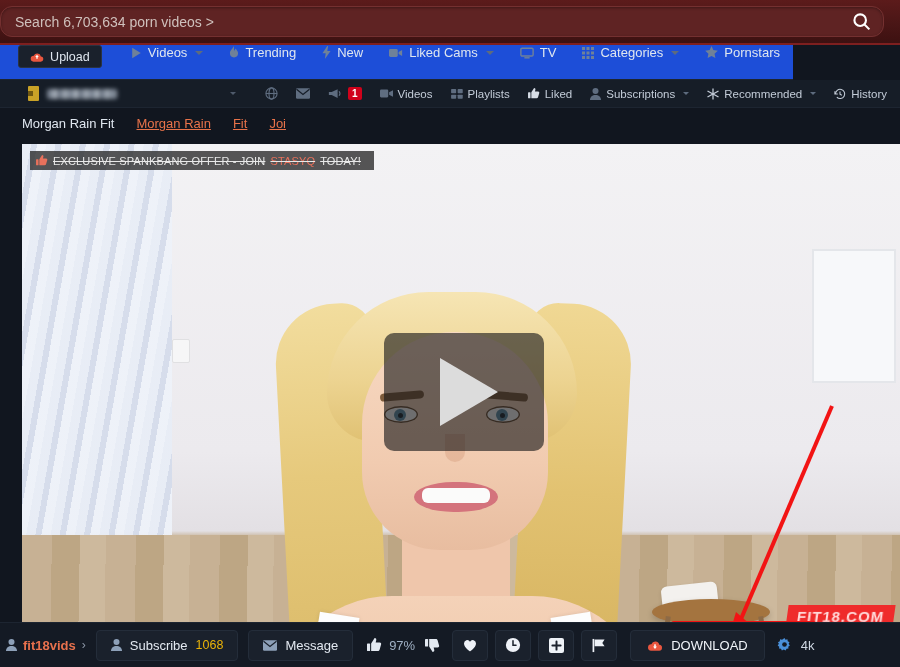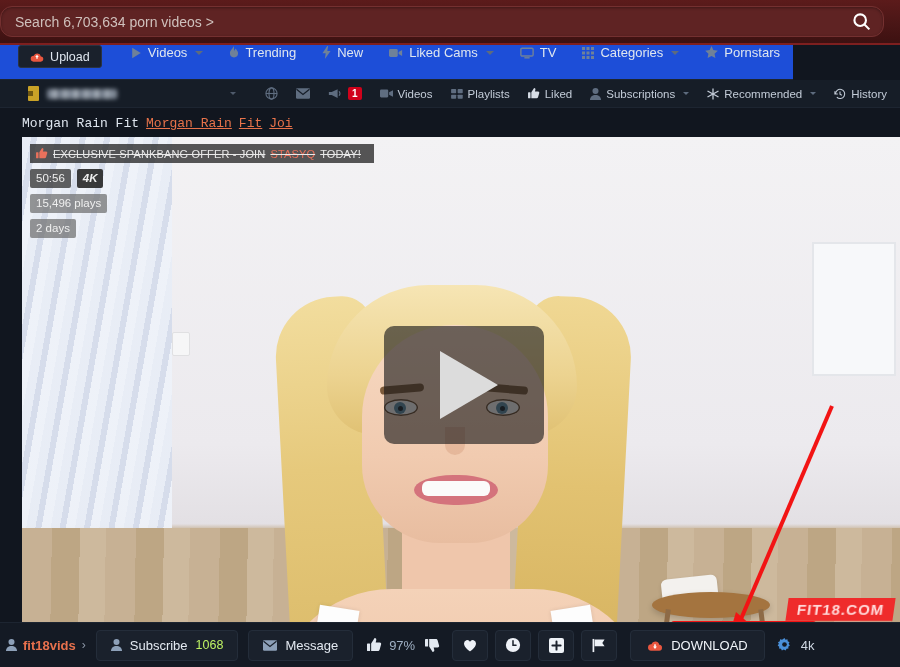--- a/index.html
+++ b/index.html
@@ -111,22 +111,22 @@
     background:#d0021b;color:#fff;font-size:10px;font-weight:bold;
     border-radius:2px;padding:0 4px;line-height:13px;height:13px;margin-left:1px;
   }
   .sub-caret{
     width:0;height:0;border-left:3.5px solid transparent;border-right:3.5px solid transparent;
     border-top:3.5px solid #5d6b7e;margin-left:3px;
   }
 
   
   .titlerow{
-    padding:8px 0 6px 22px;font-size:13px;color:#dfe6ef;
-    display:flex;align-items:baseline;gap:7px;white-space:nowrap;font-family:Liberation Mono, monospace;
+    padding:8px 0 13px 22px;font-size:13px;color:#dfe6ef;
+    display:flex;align-items:baseline;gap:22px;white-space:nowrap;
   }
   .tag{color:#e8734a;text-decoration:underline;cursor:pointer;}
 
   
   .player{
     position:relative;margin:0 22px;width:884px;height:496px;
     background:#dfe3ea;overflow:hidden;
     box-sizing:border-box;
   }
   .scene{position:absolute;inset:0;}
@@ -217,21 +217,21 @@
     display:flex;align-items:center;box-sizing:border-box;
   }
   .uploader{display:flex;align-items:center;gap:6px;padding-left:6px;font-size:13px;cursor:pointer;}
   .uploader .uname{color:#e8714d;font-weight:bold;}
   .uploader .chev{color:#8a95a5;font-size:12px;}
   .bbtn{
     display:flex;align-items:center;gap:8px;height:31px;padding:0 14px;
     background:#1a212c;border:1px solid #242d3a;border-radius:4px;
     font-size:13px;color:#e3e9f1;cursor:pointer;margin-left:10px;box-sizing:border-box;
   }
-  .bbtn .count{color:#bef264;font-size:12.5px;}
+  .bbtn .count{color:#eab308;font-size:12.5px;}
   .ibtn{
     width:36px;height:31px;background:#1a212c;border:1px solid #242d3a;border-radius:4px;
     display:flex;align-items:center;justify-content:center;cursor:pointer;margin-left:7px;
     box-sizing:border-box;
   }
   .plain{
     display:flex;align-items:center;gap:7px;margin-left:14px;font-size:13px;color:#9fb0c4;cursor:pointer;
   }
   .dlbtn{
     display:flex;align-items:center;gap:8px;height:31px;padding:8px 16px;
@@ -505,28 +505,20 @@
         <svg width="12" height="11" viewBox="0 0 13 12">
             <path d="M3.6 4.6L6.6 0c1.1 0 1.7.8 1.4 1.9l-.5 2h3.5c1 0 1.5.8 1.2 1.7l-1.3 4.6c-.2.7-.8 1.1-1.5 1.1H3.6z" fill="#e8715c"></path>
             <rect x="0" y="4.6" width="2.7" height="6.7" rx=".6" fill="#e8715c"></rect>
           </svg>
       </span>
       <span>EXCLUSIVE SPANKBANG OFFER - JOIN </span>
         <span class="hl">STASYQ</span>
         <span> TODAY!</span>
     </div>
 
-    <div class="badges">
-      <div class="brow1">
-        <span class="bdg">50:56</span>
-        <span class="bdg k4">4K</span>
-      </div>
-      <span class="bdg light">15,496 plays</span>
-      <span class="bdg light">2 days</span>
-    </div>
 
     <div class="playbtn">
       <i class="playtri"></i>
     </div>
 
     <div class="watermark">FIT18.COM</div>
   </div>
 
   <svg class="arrow-svg" viewBox="0 0 180 250">
     <line x1="142" y1="8" x2="48" y2="228" stroke="#f21414" stroke-width="4"></line>

